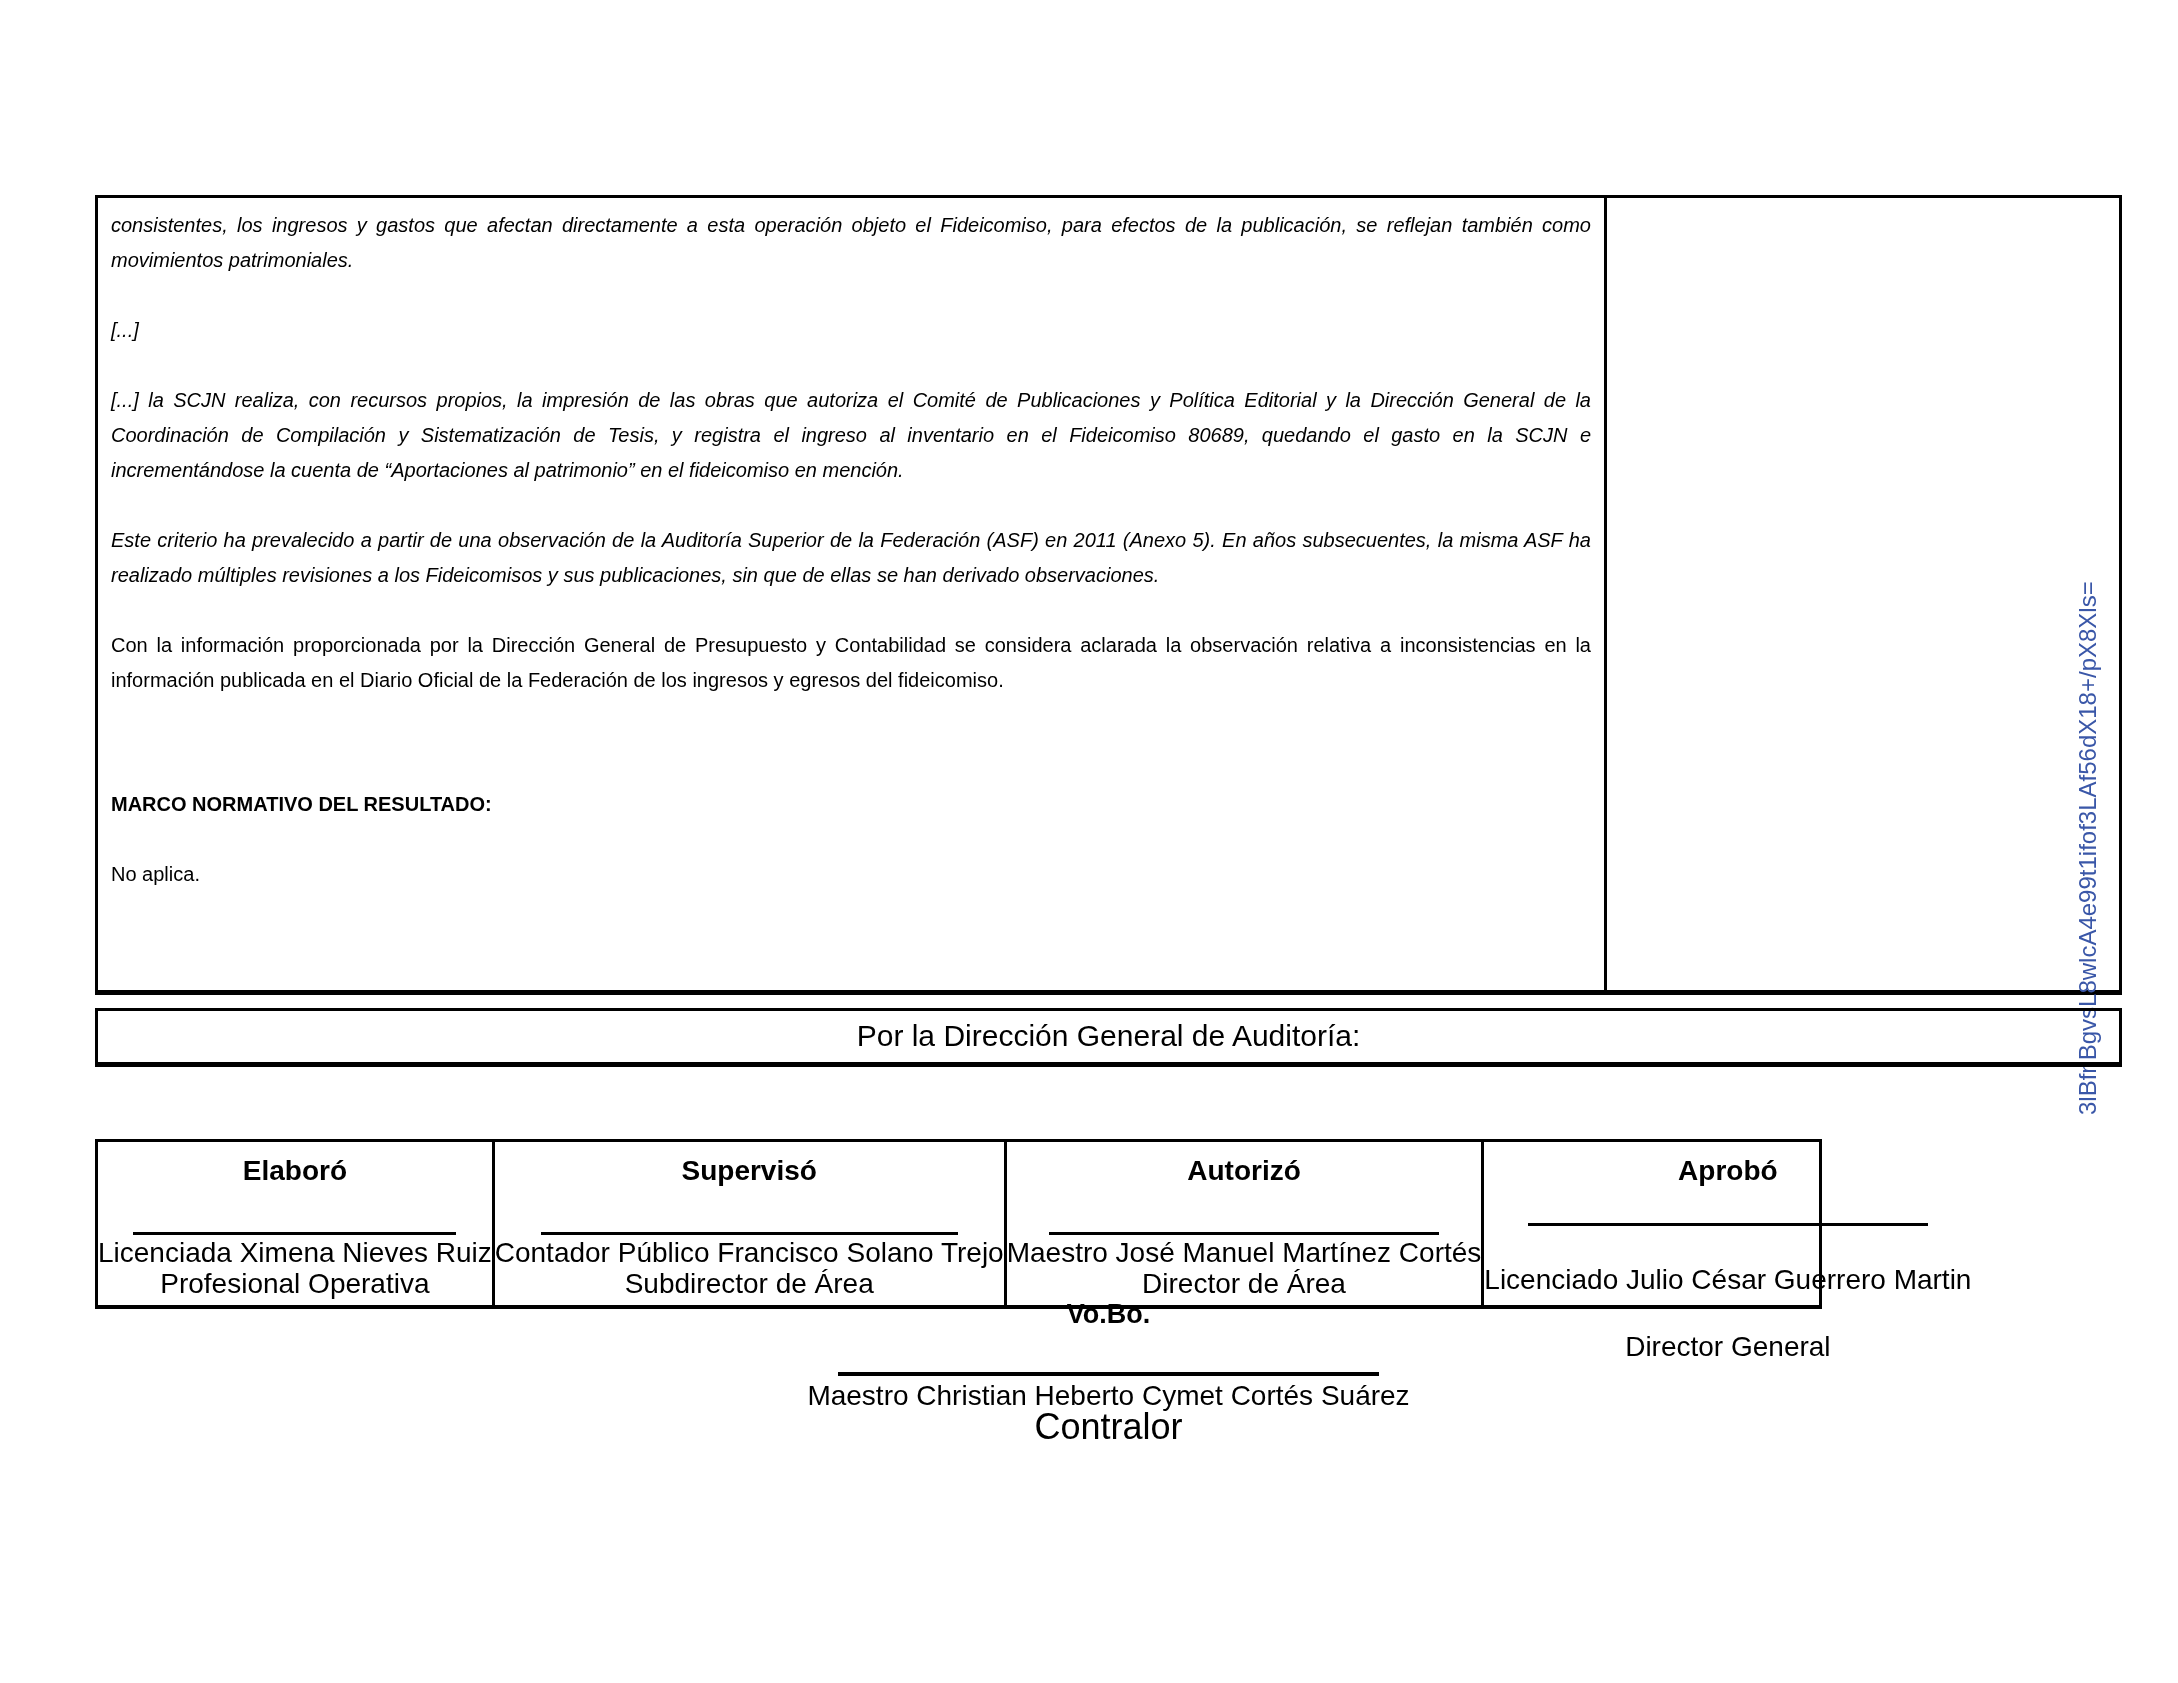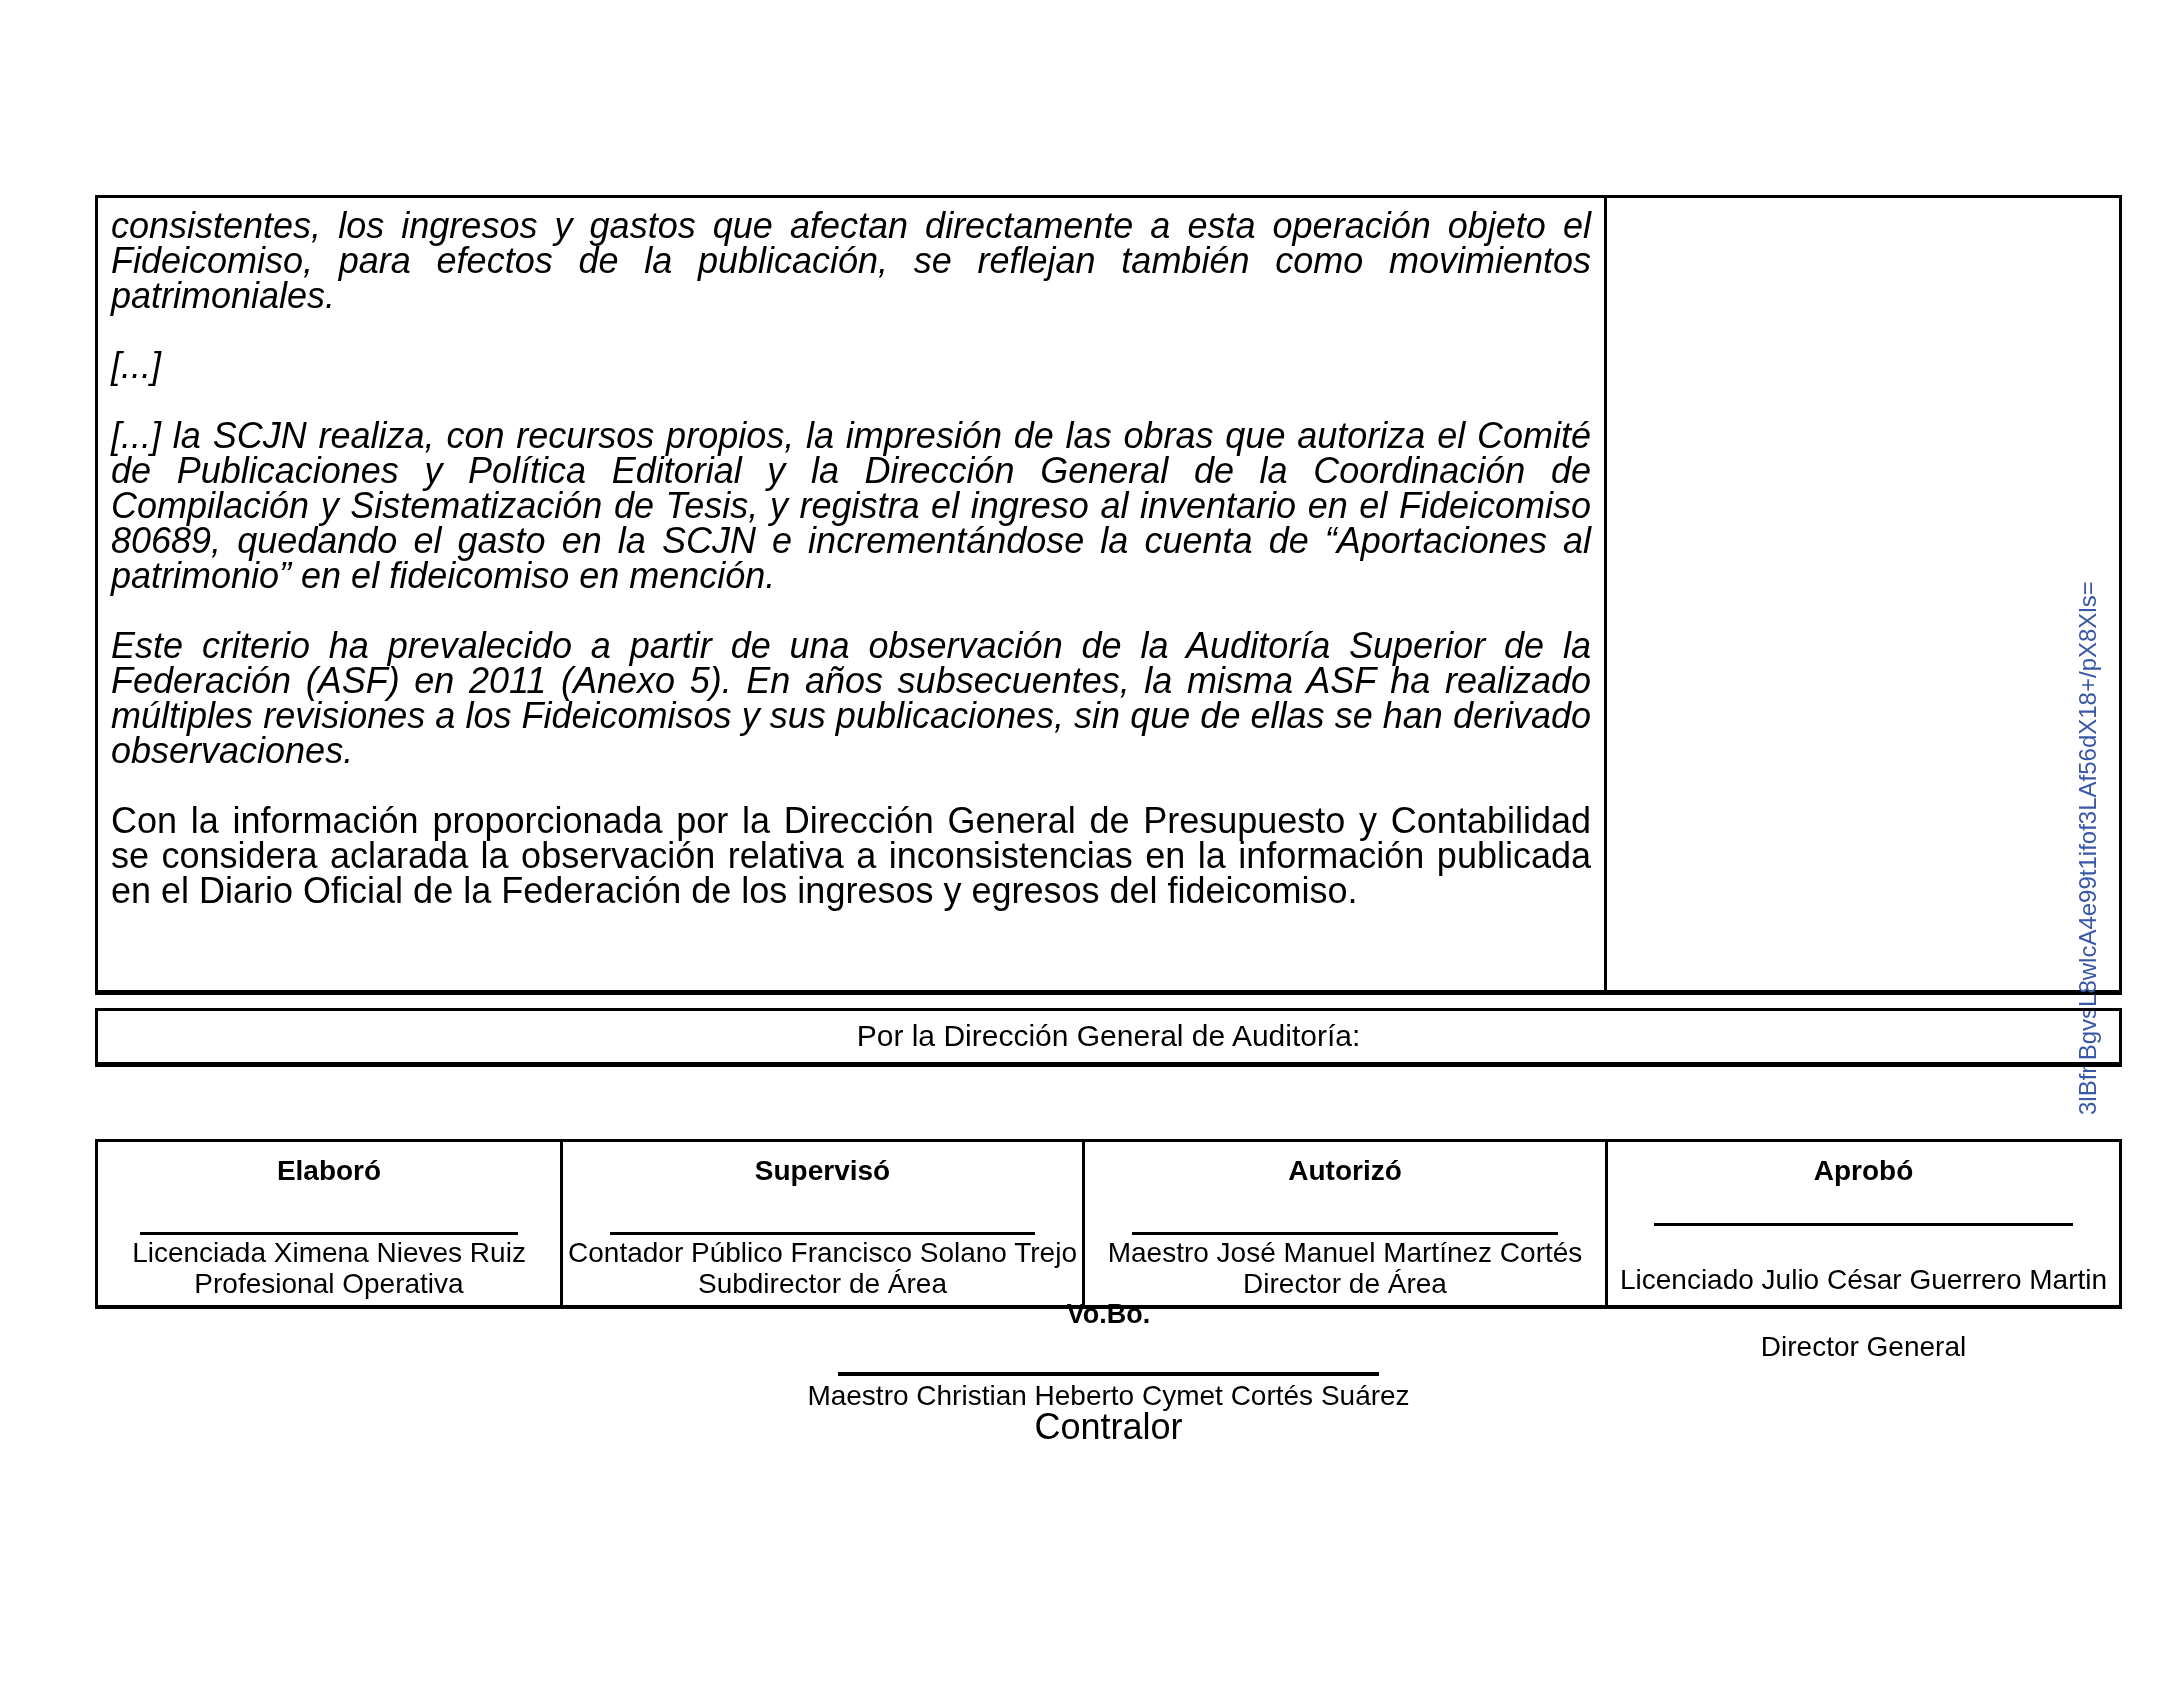--- a/index.html
+++ b/index.html
@@ -24,21 +24,21 @@
     width:1509px;
     border-right:3px solid #000;
     box-sizing:border-box;
     padding:10px 13px 0 13px;
     overflow:hidden;
   }
   .cell-right { flex:1; }
 
   .para {
     margin:0 0 35px 0;
-    font-size:36px; line-height:35px;
+    font-size:20px; line-height:35px;
     text-align:justify;
   }
   .italic { font-style:italic; }
   .heading { font-weight:bold; margin-top:89px; text-align:left; }
 
   
   .stamp {
     position:absolute; left:2075px; top:1115px;
     width:560px; height:26px;
     transform:rotate(-90deg); transform-origin:0 0;
@@ -52,21 +52,21 @@
     width:2027px; height:59px;
     border:3px solid #000; border-bottom-width:5px;
     box-sizing:border-box;
     text-align:center;
     font-size:30px; line-height:50px;
   }
 
   
   .sig-table {
     position:absolute; left:95px; top:1139px;
-    width:2027px; height:170px;
+    width:1727px; height:170px;
     border:3px solid #000; border-bottom-width:4px;
     box-sizing:border-box;
     display:flex;
   }
   .sig-cell {
     display:flex; flex-direction:column; align-items:center;
     box-sizing:border-box;
     padding:13px 0 6px 0;
   }
   .sig-cell + .sig-cell { border-left:3px solid #000; }

